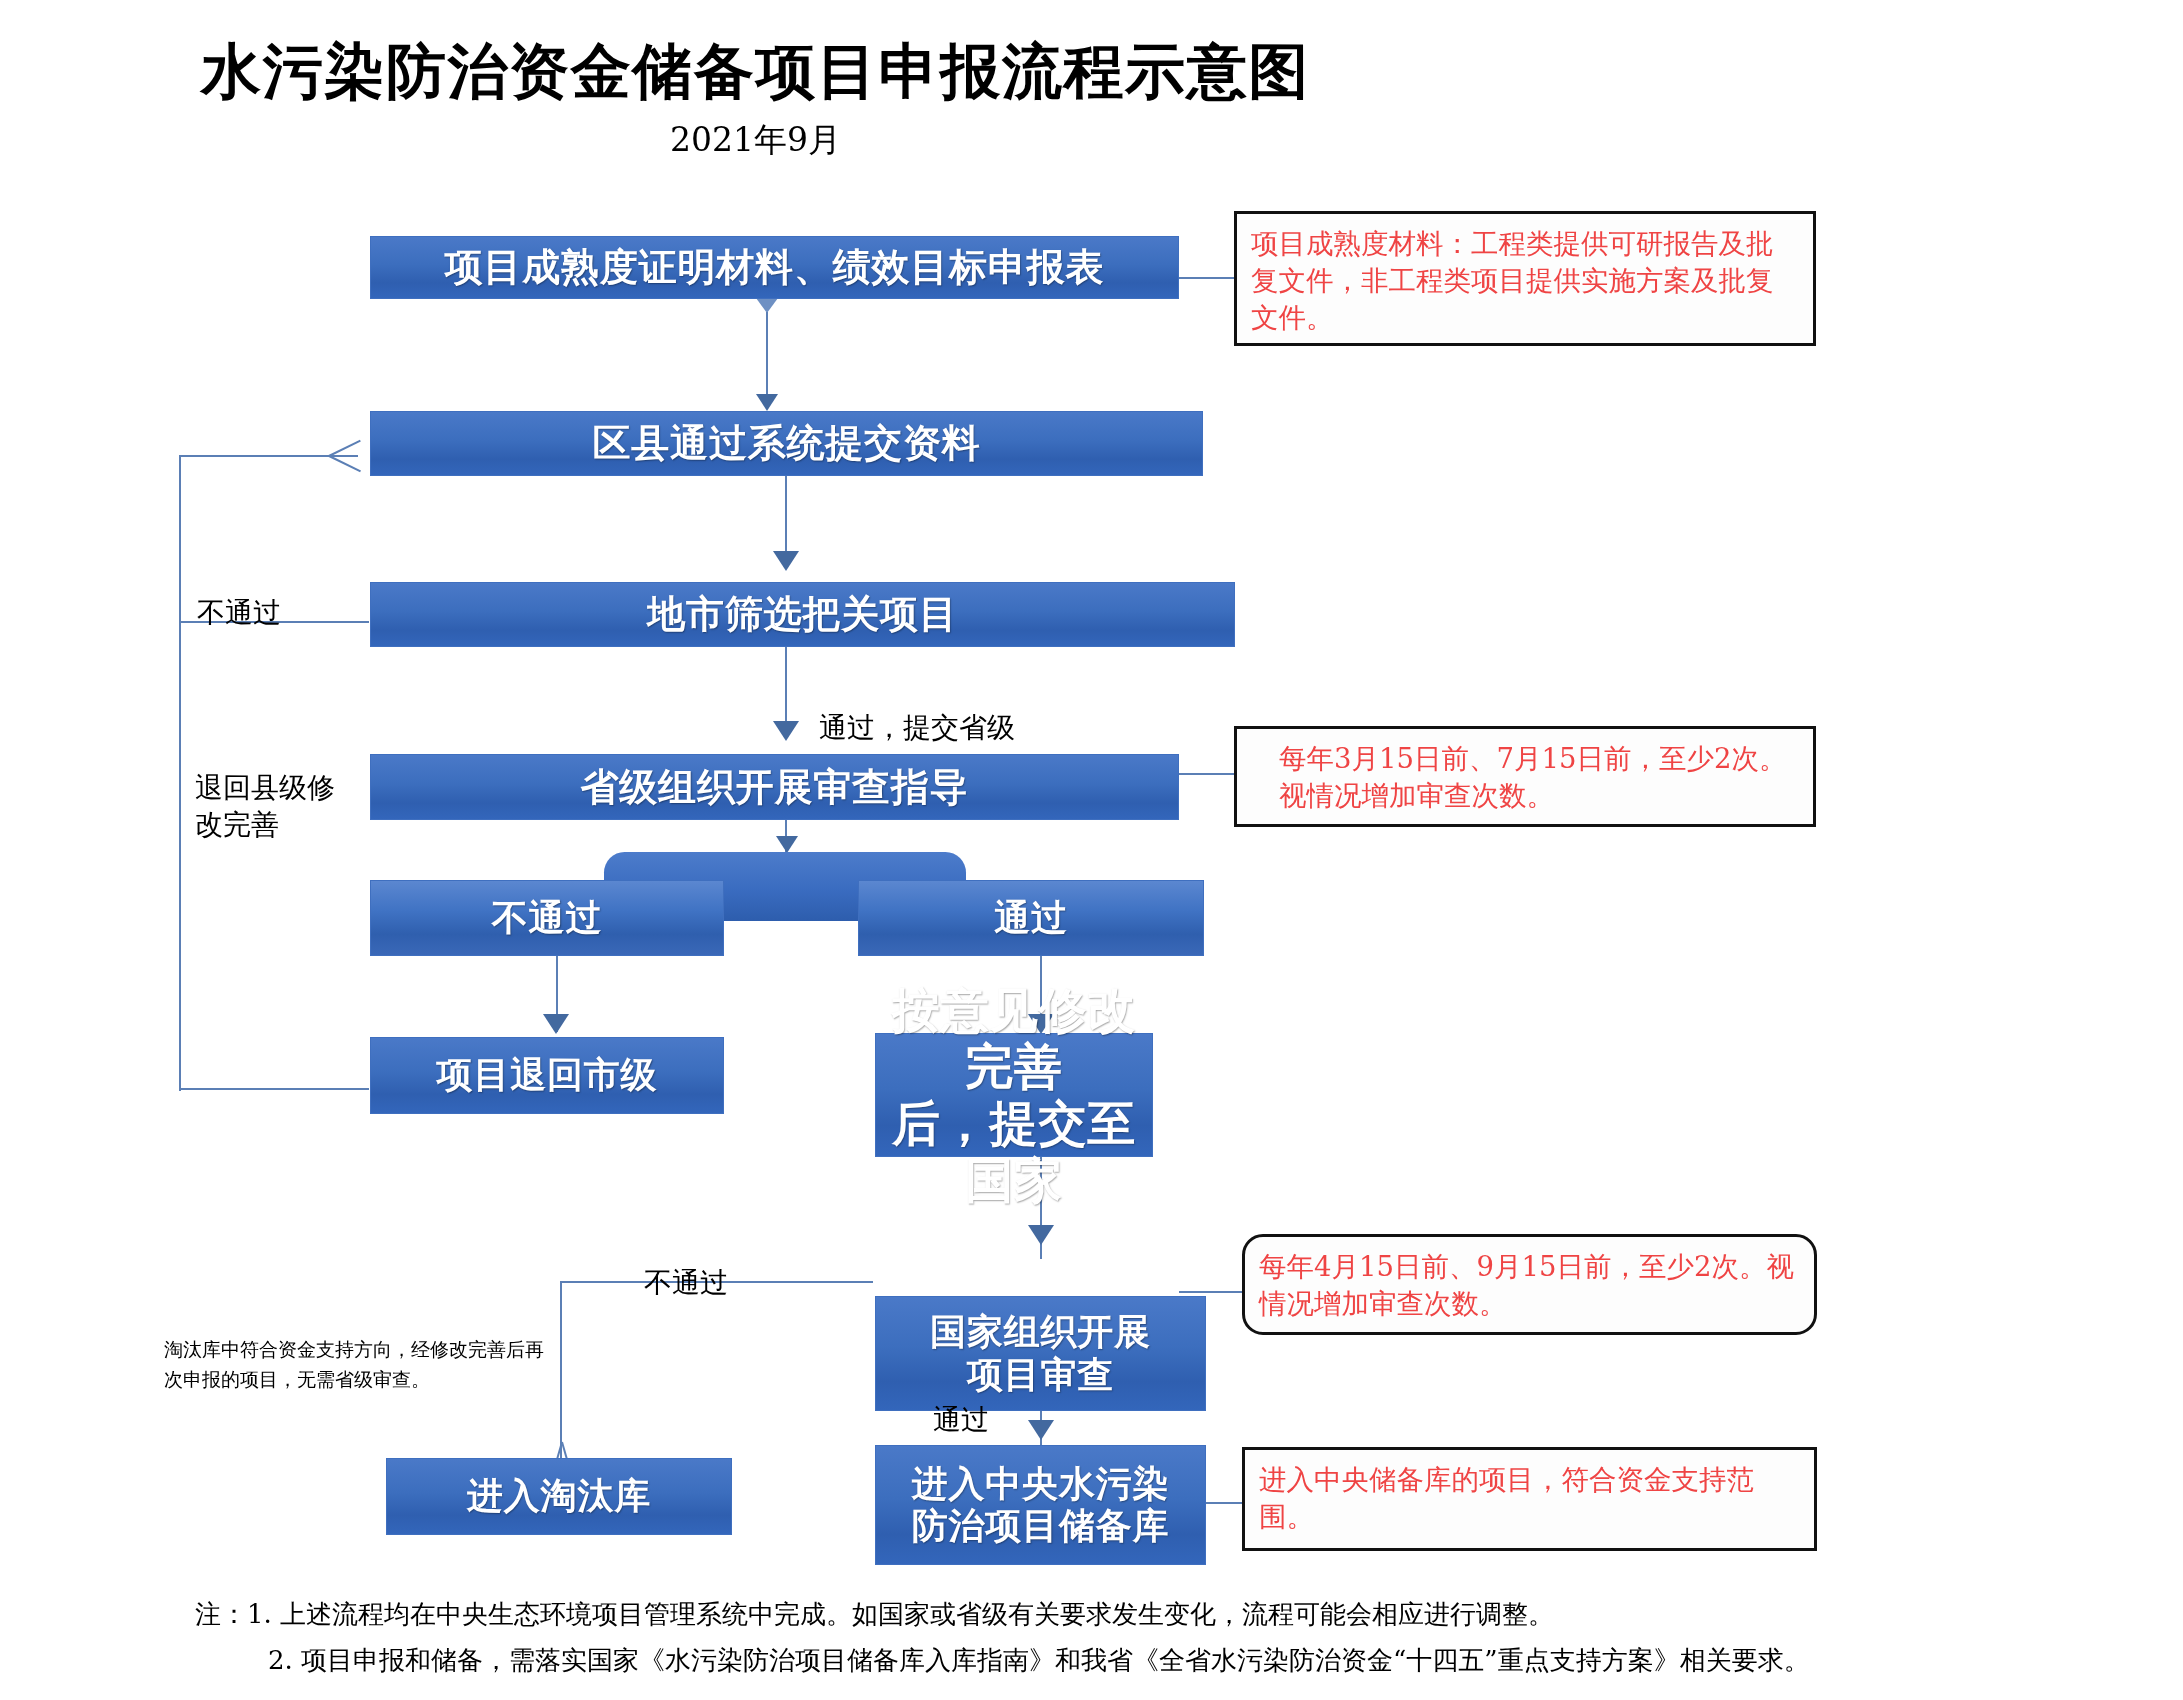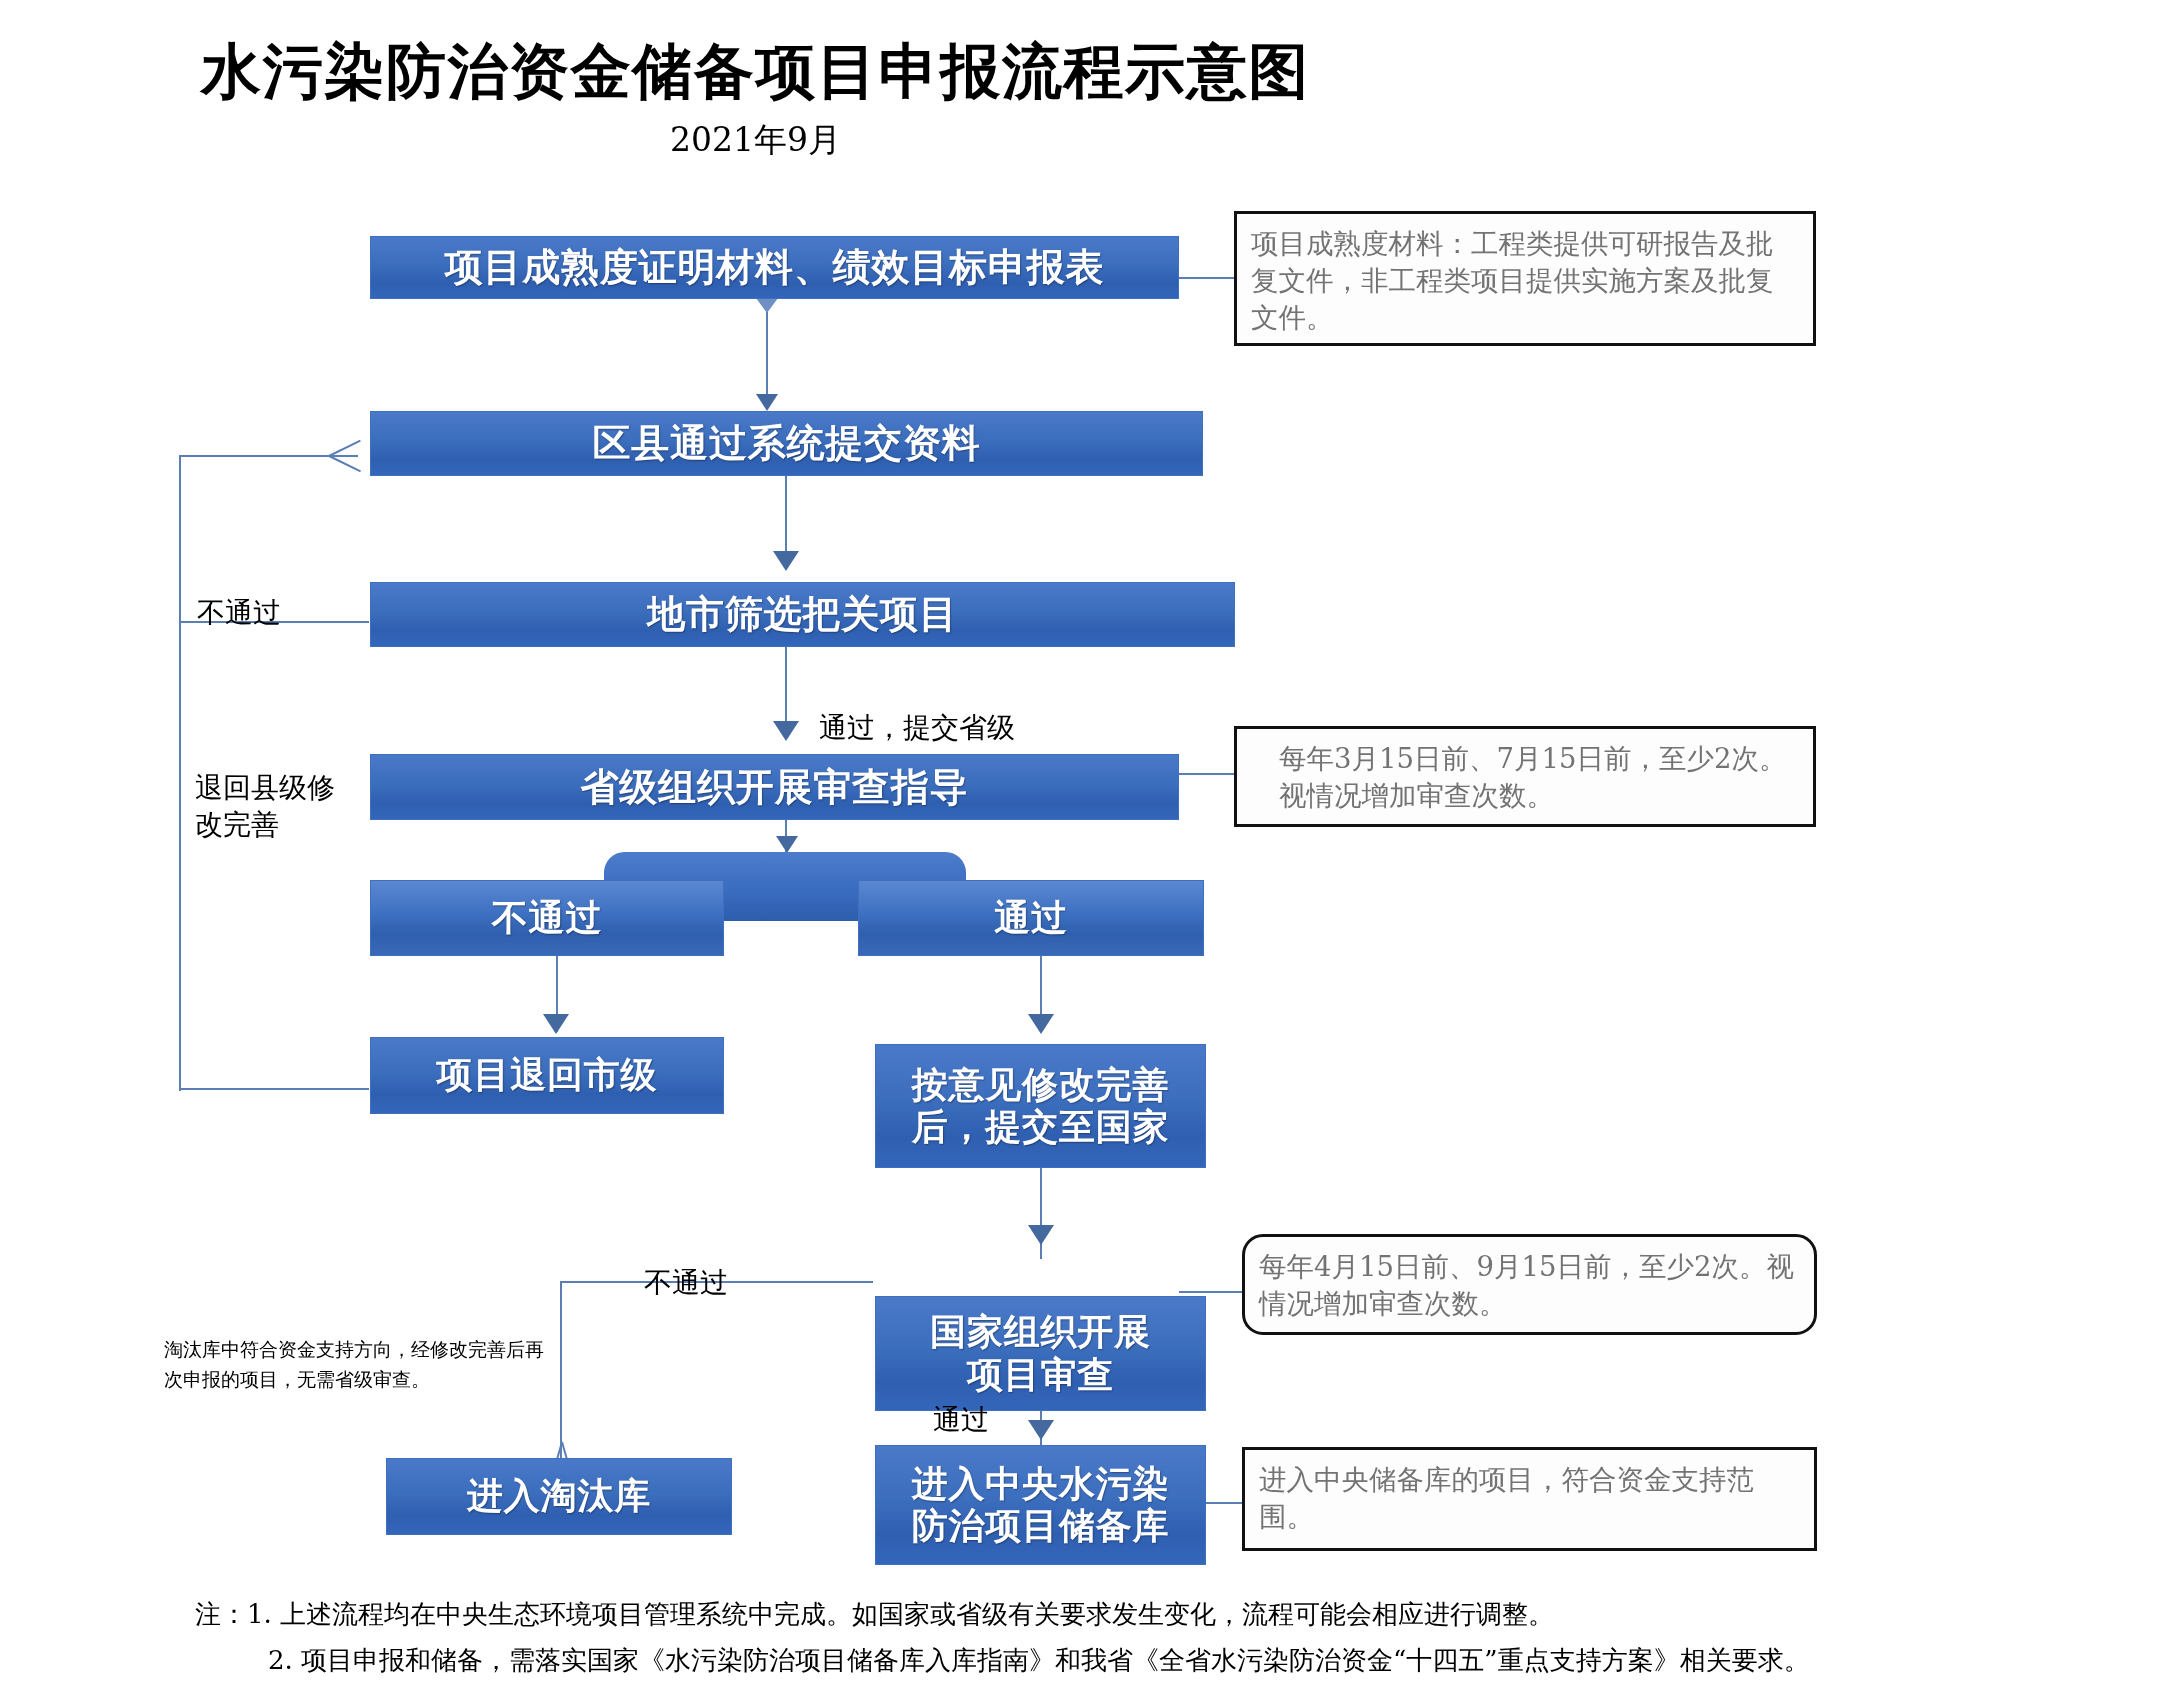--- a/index.html
+++ b/index.html
@@ -41,21 +41,21 @@
   
   .splitter{
     position:absolute;
     background:linear-gradient(180deg,#4d7ccb 0%,#3a6cc0 55%,#2d5dad 100%);
     border-top-left-radius:20.5px;border-top-right-radius:20.5px;
   }
 
   
   .note{
     position:absolute;box-sizing:border-box;
-    border:3.1px solid #111;background:#fdfdfd;color:#737373;
+    border:3.1px solid #111;background:#fdfdfd;color:#ef4444;
     font-family:"DejaVu Serif","Liberation Serif",serif;
     font-size:27.5px;line-height:1.35;
     padding:11px 12.6px 7.9px 14px;
     text-align:left;
   }
 
   
   .lbl{
     position:absolute;color:#000;
     font-family:"DejaVu Serif","Liberation Serif",serif;
@@ -179,21 +179,21 @@
   </div>
 
   <div class="pbox shade" style="left:858px;top:880px;width:346px;height:76px;font-size:36px;">
     <span>通过</span>
   </div>
 
   <div class="pbox" style="left:370px;top:1037px;width:354px;height:77px;font-size:36px;">
     <span>项目退回市级</span>
   </div>
 
-  <div class="pbox" style="left:875px;top:1033px;width:331px;height:124px;font-size:36px;white-space:pre-line;margin-top:11px;">
+  <div class="pbox" style="left:875px;top:1033px;width:278px;height:124px;font-size:48px;white-space:pre-line;">
     <span>按意见修改完善
 后，提交至国家</span>
   </div>
 
   <div class="pbox" style="left:875px;top:1296px;width:331px;height:115px;font-size:36px;white-space:pre-line;justify-content:center;">
     <span>国家组织开展
 项目审查</span>
   </div>
 
   <div class="pbox" style="left:386px;top:1458px;width:346px;height:77px;font-size:36px;">

